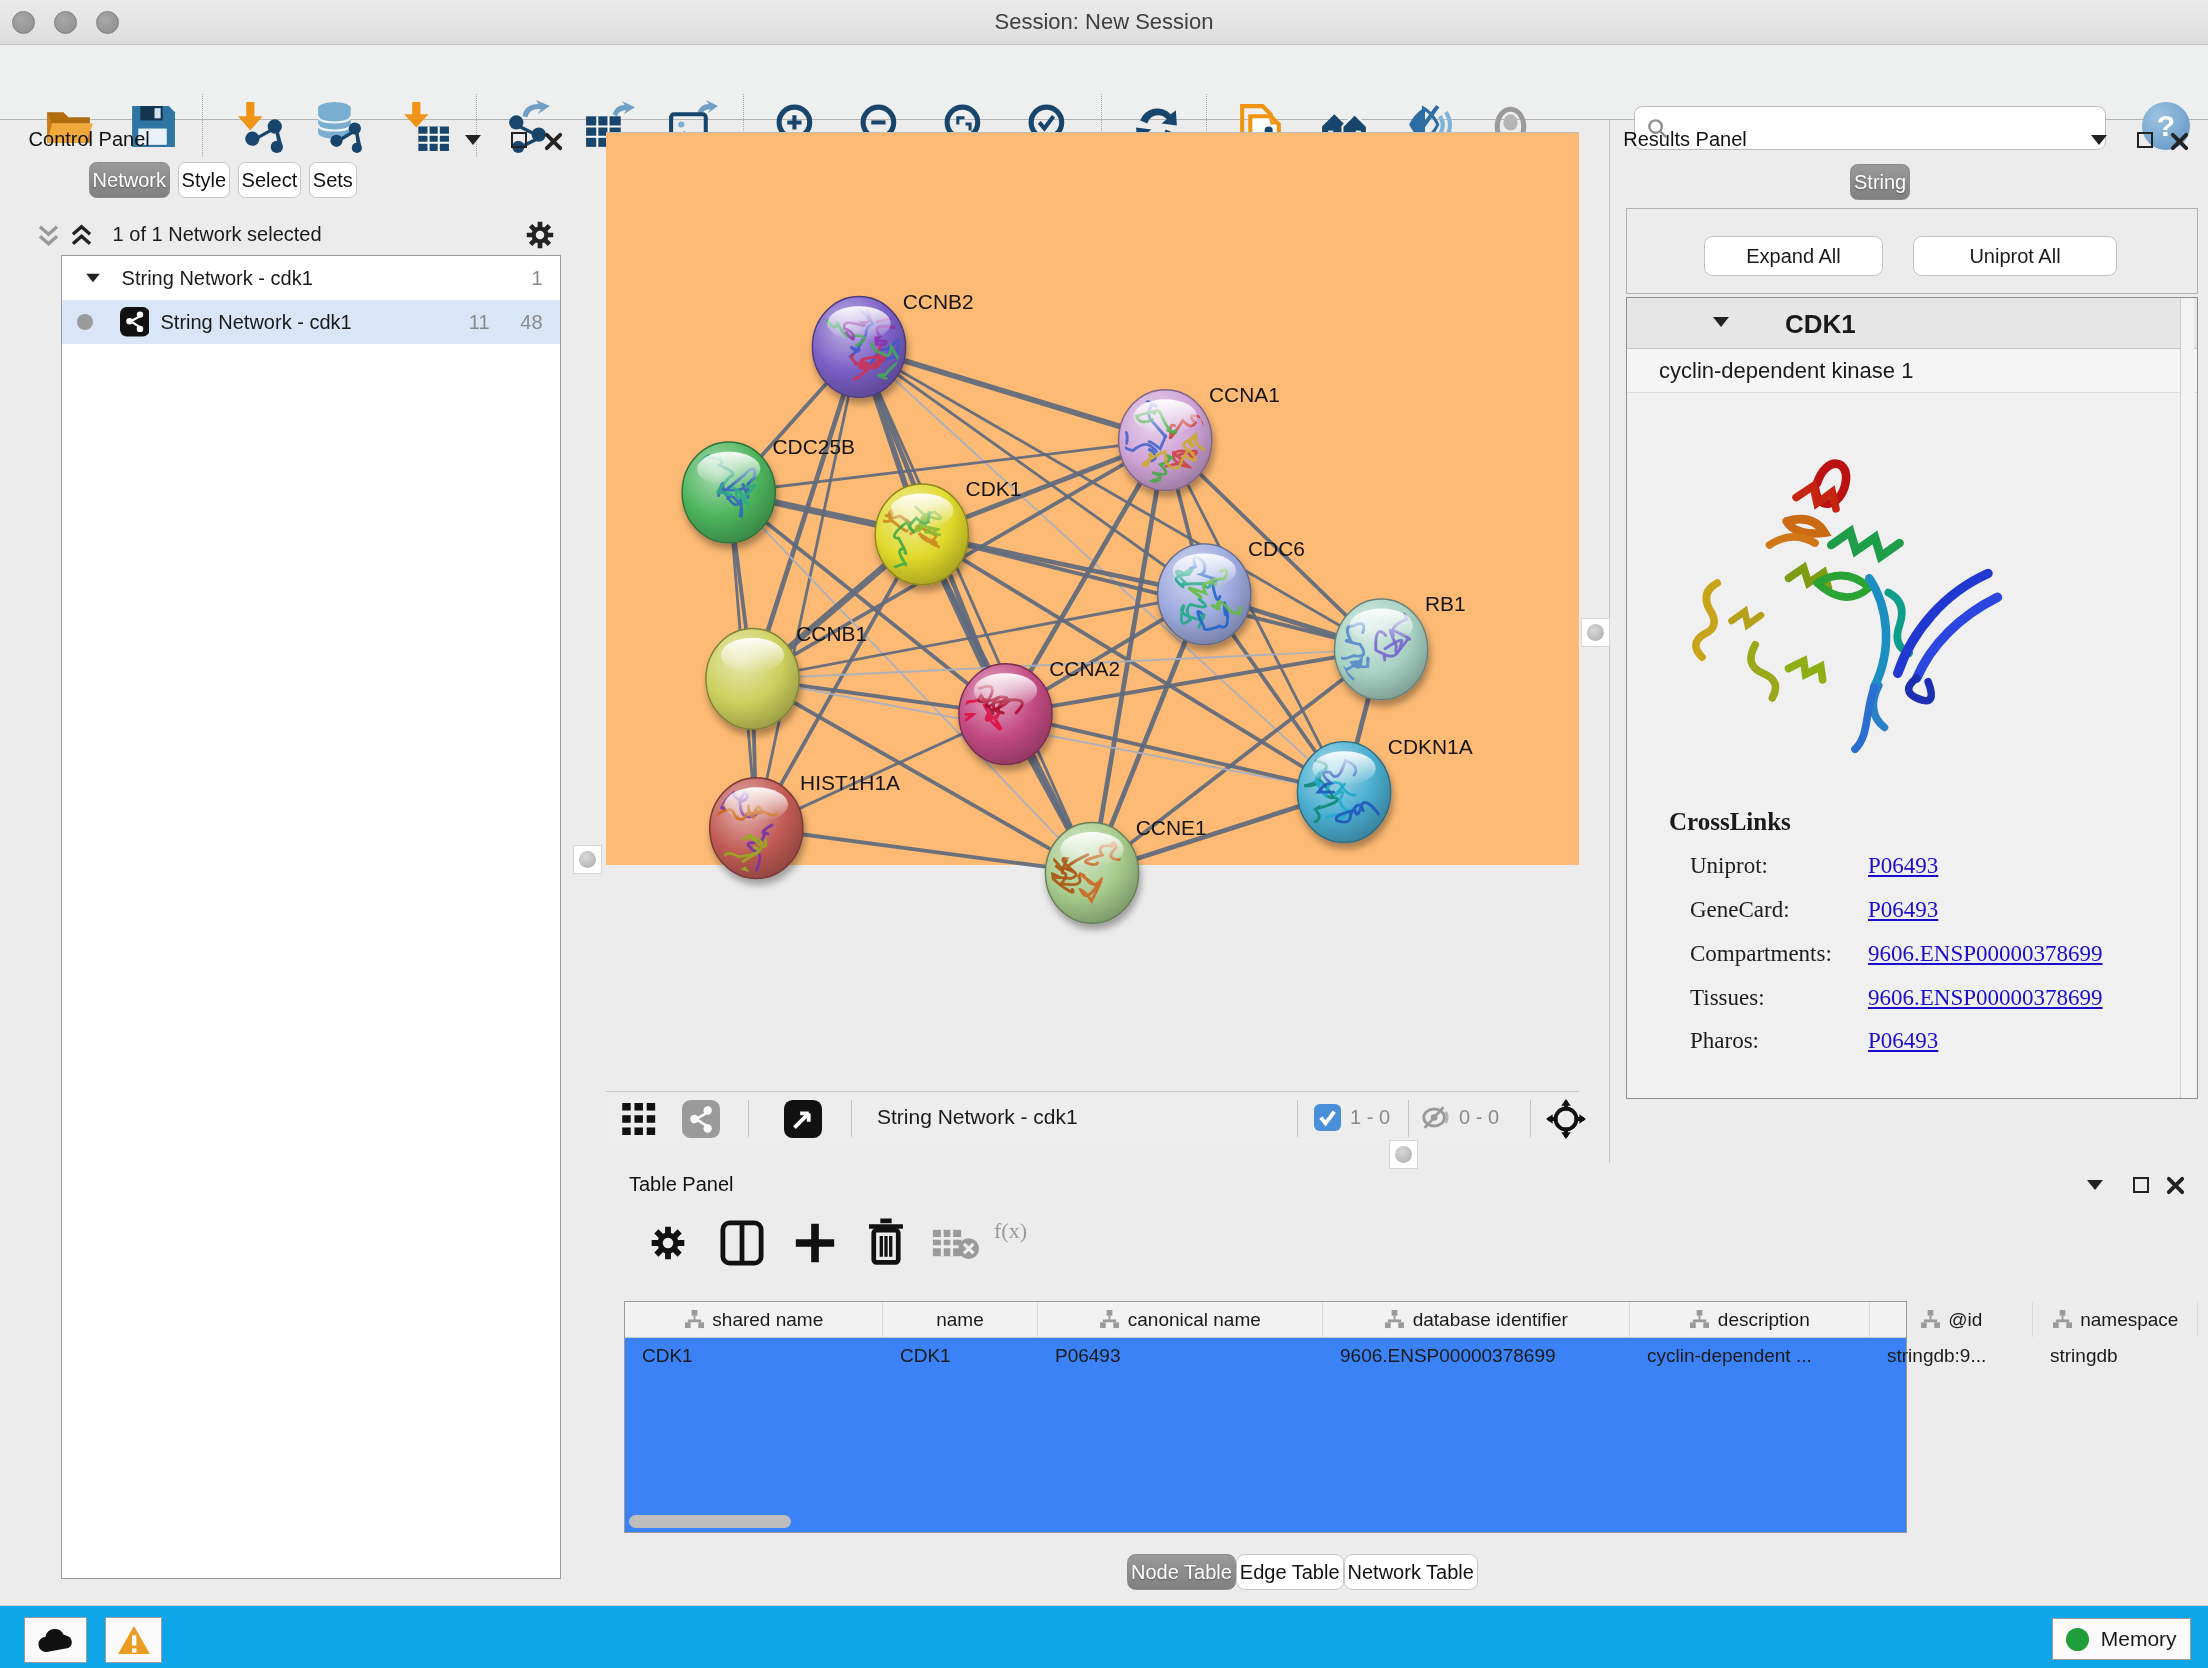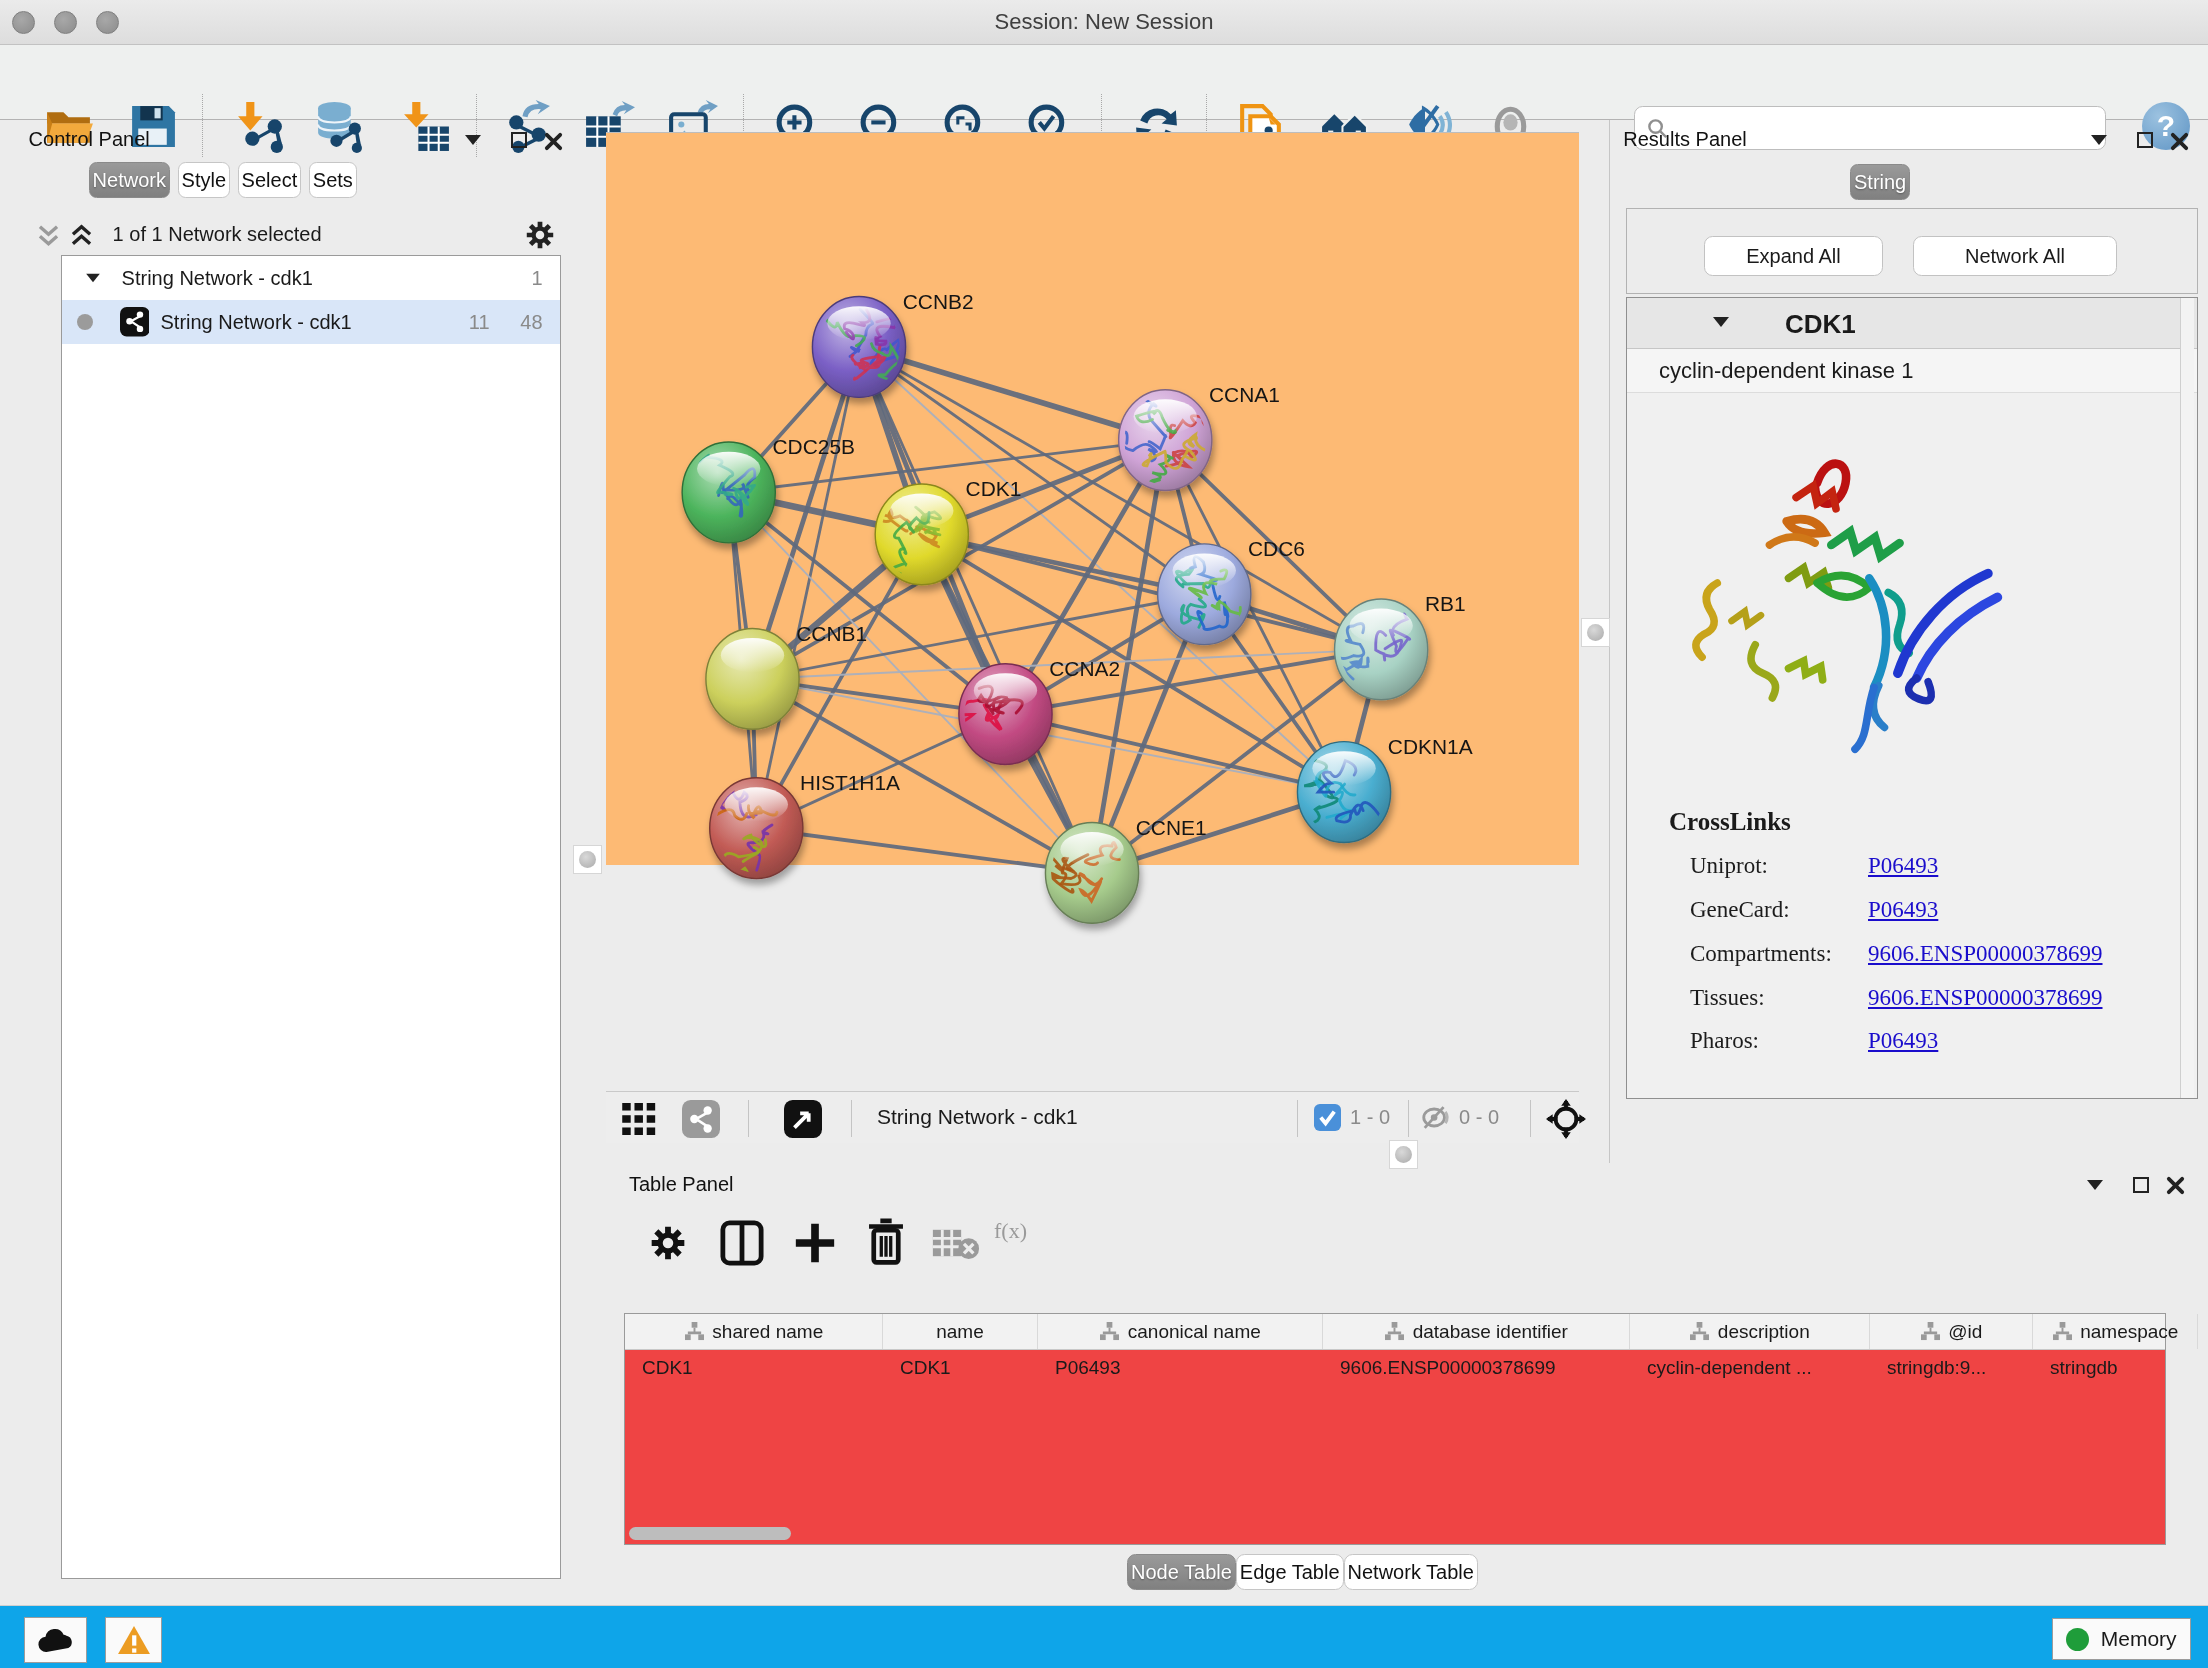--- a/index.html
+++ b/index.html
@@ -69,21 +69,21 @@
   .rp-gene-hdr { position:absolute; left:0; top:0; width:100%; height:51px; background:#e6e6e6; border-bottom:1px solid #c6c6c6; }
   .rp-desc { position:absolute; left:0; top:51px; width:100%; height:44px; background:#f5f5f5;
     border-bottom:1px solid #dcdcdc; font-size:22px; display:flex; align-items:center; padding-left:32px; }
   .serif { font-family:"Liberation Serif","DejaVu Serif",serif; }
   .xl-label { font-size:23px; color:#1c1c1c; }
   .xl-link { font-size:23px; color:#1a0dcc; text-decoration:underline; cursor:pointer; }
   .rp-scroll { position:absolute; right:2.9px; top:0; width:14.3px; height:100%; background:#f3f3f3; border-left:1px solid #cfcfcf; }
 
   
   .table-panel { position:absolute; left:606px; top:1163px; width:1603px; height:442px; }
-  .tp-box { position:absolute; left:18px; top:150px; width:1542px; height:232px; background:#ef4444; border:1px solid #9a9a9a; }
+  .tp-box { position:absolute; left:18px; top:138px; width:1283px; height:232px; background:#3b82f6; border:1px solid #9a9a9a; }
   .tp-hrow { display:flex; height:36px; background:#f2f2f2; border-bottom:1px solid #c8c8c8; }
   .tp-h { display:flex; align-items:center; justify-content:center; gap:7.6px; font-size:19px;
     border-right:1px solid #d9d9d9; overflow:hidden; white-space:nowrap; flex:none; }
   .tp-row { display:flex; height:36px; }
   .tp-c { font-size:19px; display:flex; align-items:center; padding-left:17px; overflow:hidden;
     white-space:nowrap; flex:none; }
   .hscroll { position:absolute; left:3.8px; top:213px; width:162px; height:13.3px; border-radius:6.7px; background:#bdbdbd; }
   .bottom-tabs { position:absolute; top:391px; display:flex; }
   .bottom-tabs .tab { border-radius:8.6px; margin-right:0; }
 
@@ -682,21 +682,21 @@
   <span class="abs tri-down" style="left:481px; top:15px"></span>
   <span class="abs float-sq" style="left:527px; top:12.4px"></span>
   <svg class="abs" style="left:559px; top:10.5px" width="21" height="21" viewBox="0 0 22 22">
       <path d="M4 4 L18 18 M18 4 L4 18" stroke="#222" stroke-width="4" stroke-linecap="round"></path>
     </svg>
 
   <span class="abs tab sel" style="left:240px; top:44px">String</span>
 
   <div class="rp-subbox">
     <div class="rp-btn" style="left:77px; width:179px">Expand All</div>
-    <div class="rp-btn" style="left:286px; width:204px">Network All</div>
+    <div class="rp-btn" style="left:286px; width:204px">Uniprot All</div>
   </div>
 
   <div class="rp-content">
     <div class="rp-gene-hdr">
       <span class="tri-down" style="position:absolute; left:86px; top:19px"></span>
       <span style="position:absolute; left:158px; top:10.5px; font-size:26px; font-weight:bold">CDK1</span>
     </div>
     <div class="rp-desc">cyclin-dependent kinase 1</div>
 
     <svg class="abs" style="left:38px; top:133px" width="361" height="342" viewBox="0 0 360 360">

